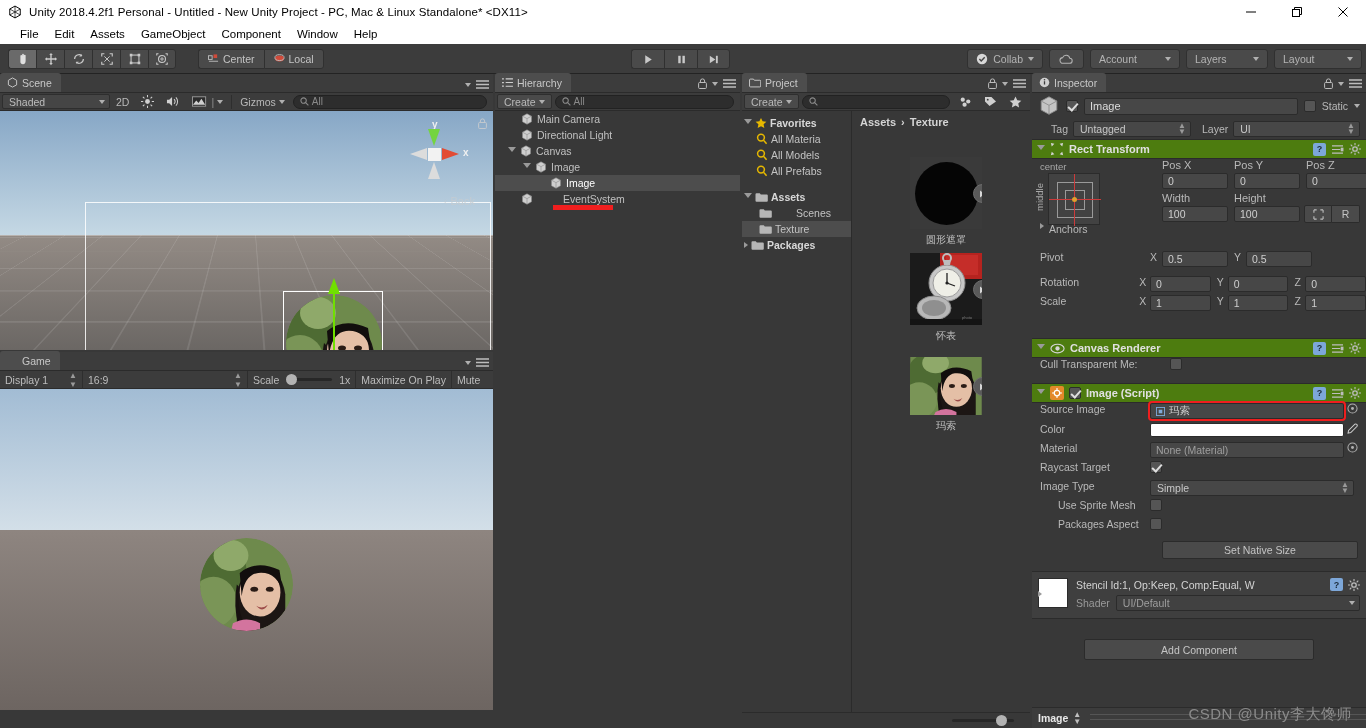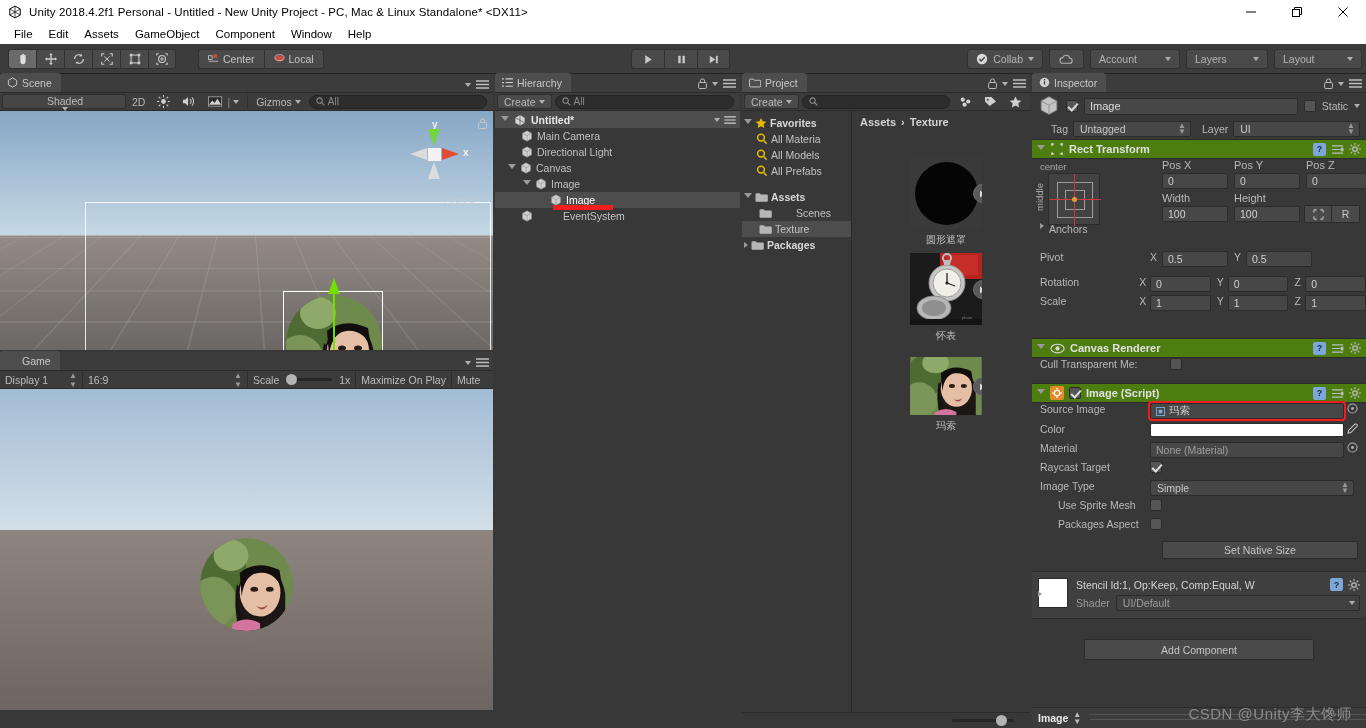--- a/index.html
+++ b/index.html
@@ -20,21 +20,21 @@
   }
   .titlebar .unity-logo { margin-left:8px; margin-right:7px; width:14px; height:14px; display:block; }
   .titlebar .title-text { font-size:11.5px; color:#000; letter-spacing:0.1px; }
   .win-ctrls { position:absolute; right:0; top:0; height:24px; display:flex; }
   .win-btn { width:46px; height:24px; display:flex; align-items:center; justify-content:center; color:#000; }
   .win-btn svg { display:block; }
 
   
   .menubar {
     position:absolute; left:0; top:24px; width:1366px; height:20px;
-    background:#ffffff; display:flex; align-items:center; padding-left:6px;
+    background:#ffffff; display:flex; align-items:center; padding-left:12px;
   }
   .menu-item { color:#000; font-size:11.5px; padding:0 8px; line-height:20px; }
 
   
   .toolbar {
     position:absolute; left:0; top:44px; width:1366px; height:30px;
     background:#3c3c3c; border-bottom:1px solid #232323;
     display:flex; align-items:center;
   }
   .tgroup { display:flex; margin-left:8px; }
@@ -377,21 +377,21 @@
         <span>Scene</span>
       </div>
       <div class="tab-right">
         <i class="caret"></i>
         <svg width="13" height="9" viewBox="0 0 13 9">
           <path d="M0 1h13M0 4.5h13M0 8h13" stroke="#bdbdbd" stroke-width="1.3"></path>
         </svg>
       </div>
     </div>
     <div class="subbar" style="position:absolute;left:0;right:0;top:19px;">
-      <div class="sb-dd" style="width:124px;flex-direction:column;">
+      <div class="sb-dd" style="width:108px;">
         <span>Shaded</span>
         <i class="caret"></i>
       </div>
       <div class="sb-btn">
           <span>2D</span>
         </div>
       <div class="sb-btn">
         <svg width="13" height="13" viewBox="0 0 14 14">
           <circle cx="7" cy="7" r="2.6" fill="#d0d0d0"></circle>
           <path d="M7 0v2.4M7 11.6V14M0 7h2.4M11.6 7H14M2 2l1.7 1.7M10.3 10.3L12 12M12 2l-1.7 1.7M3.7 10.3L2 12" stroke="#d0d0d0" stroke-width="1.1"></path>
@@ -580,34 +580,20 @@
       <div class="sb-field" style="flex:1;margin:0 4px 0 3px;">
         <svg width="9" height="9" viewBox="0 0 10 10">
           <circle cx="4" cy="4" r="3" fill="none" stroke="#8a8a8a" stroke-width="1.2"></circle>
             <path d="M6.3 6.3L9.3 9.3" stroke="#8a8a8a" stroke-width="1.2"></path>
         </svg>
         <span>All</span>
       </div>
     </div>
 
     <div style="position:absolute;left:0;right:0;top:37px;bottom:0;background:#383838;">
-      <div class="hier-header">
-        <i class="tri open"></i>
-        <svg width="12" height="12" viewBox="0 0 12 12">
-          <path d="M6 1l4.6 2.7v5.2L6 11.6 1.4 8.9V3.7z" fill="#d6d6d6"></path>
-            <path d="M6 1v10.6M1.4 3.7L10.6 8.9" stroke="#555" stroke-width="0.7"></path>
-        </svg>
-        <span>Untitled*</span>
-        <div style="position:absolute;right:4px;display:flex;align-items:center;gap:4px;">
-          <i class="caret"></i>
-          <svg width="12" height="8" viewBox="0 0 13 9">
-            <path d="M0 1h13M0 4.5h13M0 8h13" stroke="#cfcfcf" stroke-width="1.3"></path>
-          </svg>
-        </div>
-      </div>
 
       <div class="hrow" style="padding-left:26px;">
         <svg width="12" height="12" viewBox="0 0 12 12">
           <path d="M6 0.8l4.5 2.4v5.6L6 11.2 1.5 8.8V3.2z" fill="#cfcfcf" stroke="#8a8a8a" stroke-width=".6"></path>
           <path d="M1.5 3.2L6 5.6l4.5-2.4M6 5.6v5.6" stroke="#8a8a8a" stroke-width=".6" fill="none"></path>
         </svg>
         <span>Main Camera</span>
       </div>
       <div class="hrow" style="padding-left:26px;">
         <svg width="12" height="12" viewBox="0 0 12 12">

